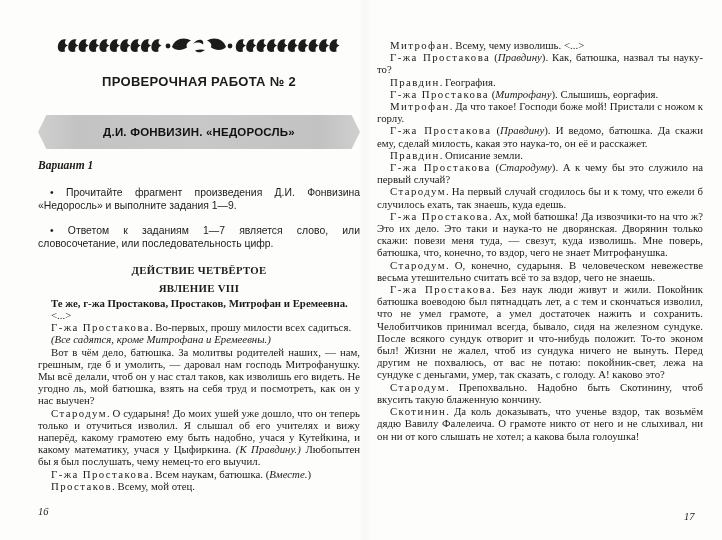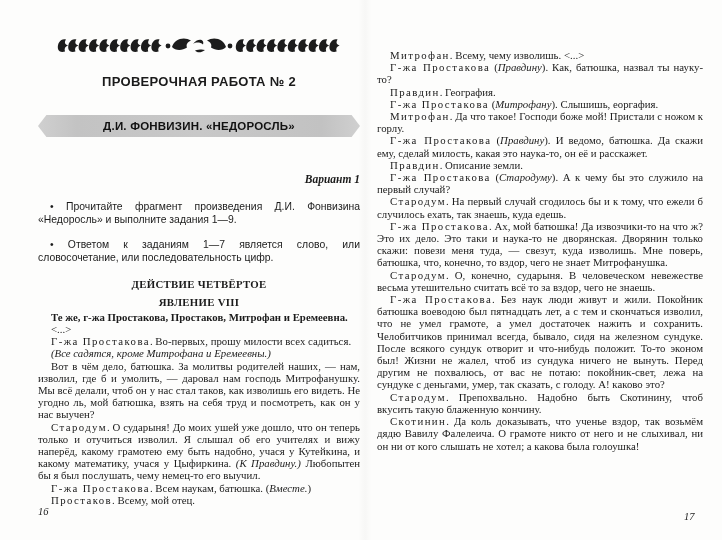--- a/index.html
+++ b/index.html
@@ -7,40 +7,40 @@
     position:relative;width:722px;height:540px;background:#fdfdfc;
     overflow:hidden;color:#1b1b1b;
     font-family:"Liberation Serif",serif;
   }
   .gutter{
     position:absolute;left:358px;top:0;width:14px;height:540px;
     background:linear-gradient(90deg,rgba(0,0,0,0) 0%,rgba(0,0,0,0.025) 50%,rgba(0,0,0,0) 100%);
   }
   .col{position:absolute;}
   .col-left{left:38px;top:36px;width:322px;}
-  .col-right{left:377px;top:46px;width:326px;}
+  .col-right{left:377px;top:36px;width:326px;}
 
   .ornament{display:block;margin:0 auto;}
 
   .title{
     margin:20px 0 0 0;text-align:center;
     font-family:"Liberation Sans",sans-serif;font-weight:bold;
     font-size:13px;letter-spacing:.3px;
   }
   .banner{
-    margin-top:26px;height:22px;display:flex;align-items:center;justify-content:center;
+    margin-top:26px;height:34px;display:flex;align-items:center;justify-content:center;
     background:linear-gradient(90deg,#d0d0d0 0%,#c3c3c3 12%,#c8c8c8 50%,#c2c2c2 88%,#d0d0d0 100%);
     clip-path:polygon(0 50%, 2.6% 0, 97.4% 0, 100% 50%, 97.4% 100%, 2.6% 100%);
   }
   .banner-label{
     font-family:"Liberation Sans",sans-serif;font-weight:bold;
     font-size:11.5px;letter-spacing:.2px;color:#111;
   }
   .variant{
-    margin:36px 0 0 0;text-align:right;
+    margin:10px 0 0 0;text-align:left;
     font-weight:bold;font-style:italic;font-size:11.5px;
   }
   .bullets{margin:16px 0 0 0;padding:0;list-style:none;}
   .bullets li{
     font-family:"Liberation Sans",sans-serif;font-size:10.4px;line-height:12.7px;
     text-align:justify;text-indent:12px;margin:0 0 13px 0;
   }
   .bullets li::before{content:"• ";}
   .act{margin:8px 0 6px 0;text-align:center;font-size:10.8px;font-weight:bold;letter-spacing:.3px;}
   .scene{margin:0 0 3px 0;text-align:center;font-size:10.8px;font-weight:bold;letter-spacing:.3px;}
@@ -114,21 +114,21 @@
     </ul>
 
     <div class="act">ДЕЙСТВИЕ ЧЕТВЁРТОЕ</div>
     <div class="scene">ЯВЛЕНИЕ VIII</div>
 
     <div class="play">
         <p class="para cast"><span class="n">Те же, г-жа Простакова, Простаков, Митрофан и Еремеевна.</span></p>
         <p class="para ellipsis"><span class="n">&lt;...&gt;</span></p>
         <p class="para"><span class="sp">Г-жа Простакова</span><span class="n">. Во-первых, прошу милости всех садиться.</span></p>
         <p class="para stage"><span class="it">(Все садятся, кроме Митрофана и Еремеевны.)</span></p>
-        <p class="para"><span class="n">Вот в чём дело, батюшка. За молитвы родителей наших, — нам, изволил, где б и умолить, — даровал нам господь Митрофанушку. Мы всё делали, чтоб он у нас стал таков, как изволишь его видеть. Не угодно ль, мой батюшка, взять на себя труд и посмотреть, как он у нас выучен?</span></p>
+        <p class="para"><span class="n">Вот в чём дело, батюшка. За молитвы родителей наших, — нам, грешным, где б и умолить, — даровал нам господь Митрофанушку. Мы всё делали, чтоб он у нас стал таков, как изволишь его видеть. Не угодно ль, мой батюшка, взять на себя труд и посмотреть, как он у нас выучен?</span></p>
         <p class="para"><span class="sp">Стародум</span><span class="n">. О сударыня! До моих ушей уже дошло, что он теперь только и отучиться изволил. Я слышал об его учителях и вижу наперёд, какому грамотею ему быть надобно, учася у Кутейкина, и какому математику, учася у Цыфиркина. </span><span class="it">(К Правдину.)</span><span class="n"> Любопытен бы я был послушать, чему немец-то его выучил.</span></p>
         <p class="para"><span class="sp">Г-жа Простакова</span><span class="n">. Всем наукам, батюшка. (</span><span class="it">Вместе.</span><span class="n">)</span></p>
         <p class="para"><span class="sp">Простаков</span><span class="n">. Всему, мой отец.</span></p>
       </div>
   </div>
 
   <div class="col col-right">
     <div class="play">
         <p class="para"><span class="sp">Митрофан</span><span class="n">. Всему, чему изволишь. &lt;...&gt;</span></p>
         <p class="para"><span class="sp">Г-жа Простакова</span><span class="n"> (</span><span class="it">Правдину</span><span class="n">). Как, батюшка, назвал ты науку-то?</span></p>

